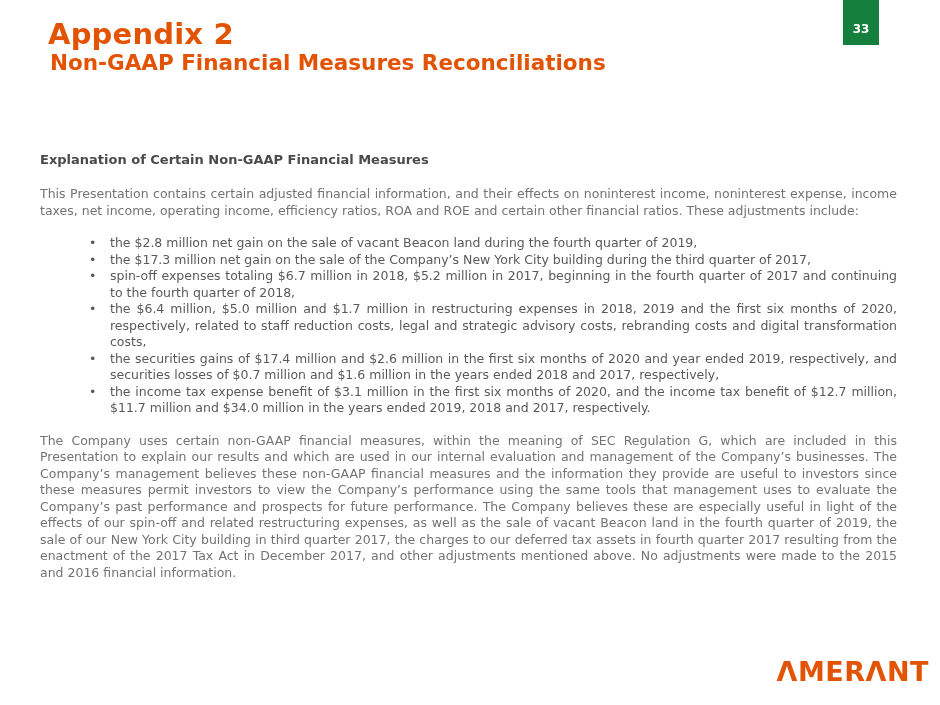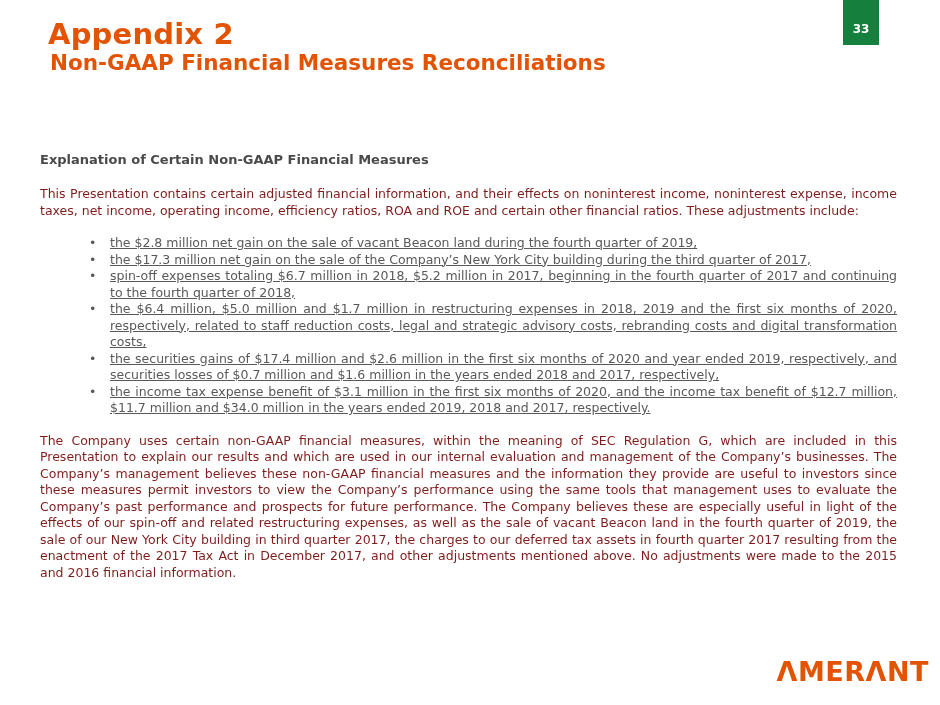--- a/index.html
+++ b/index.html
@@ -59,27 +59,26 @@
     margin: 0 0 19px 0;
     font-size: 13px;
     font-weight: bold;
     color: #4a4a4a;
   }
   .body-text {
     margin: 0 0 16px 0;
     font-size: 12.5px;
     line-height: 16.5px;
     text-align: justify;
-    color: #7f1d1d;
+    color: #737373;
   }
   ul.adjustments {
     list-style: none;
     margin: 0 0 16px 0;
     padding: 0;
-    text-decoration: underline;
   }
   ul.adjustments li {
     position: relative;
     padding-left: 70px;
     font-size: 12.5px;
     line-height: 16.5px;
     text-align: justify;
     color: #595959;
   }
   ul.adjustments li::before {

